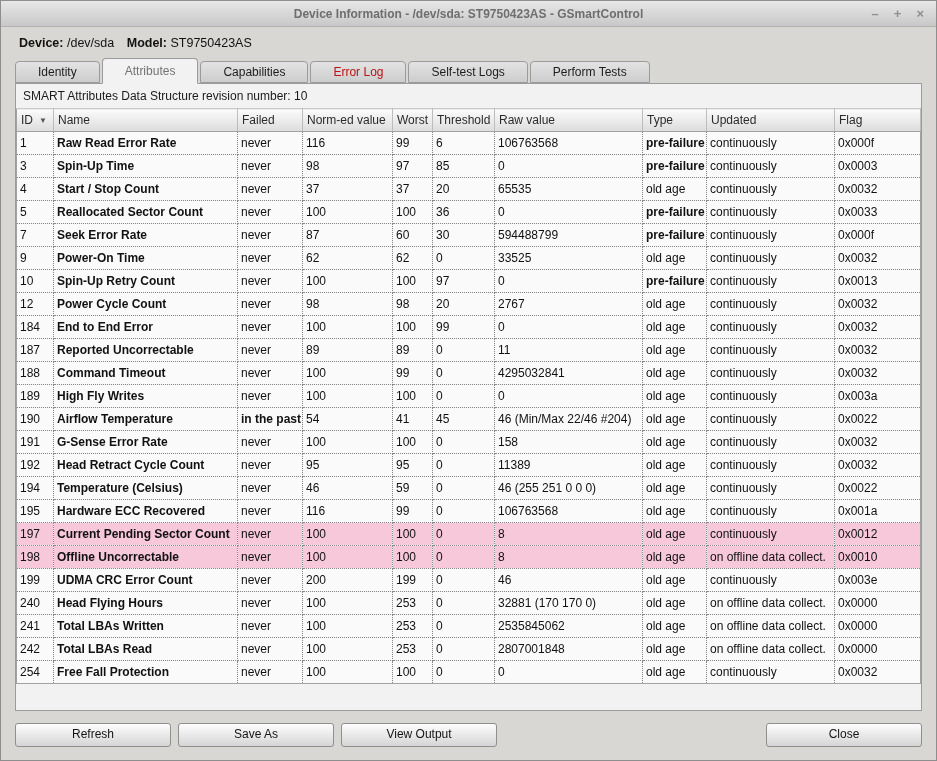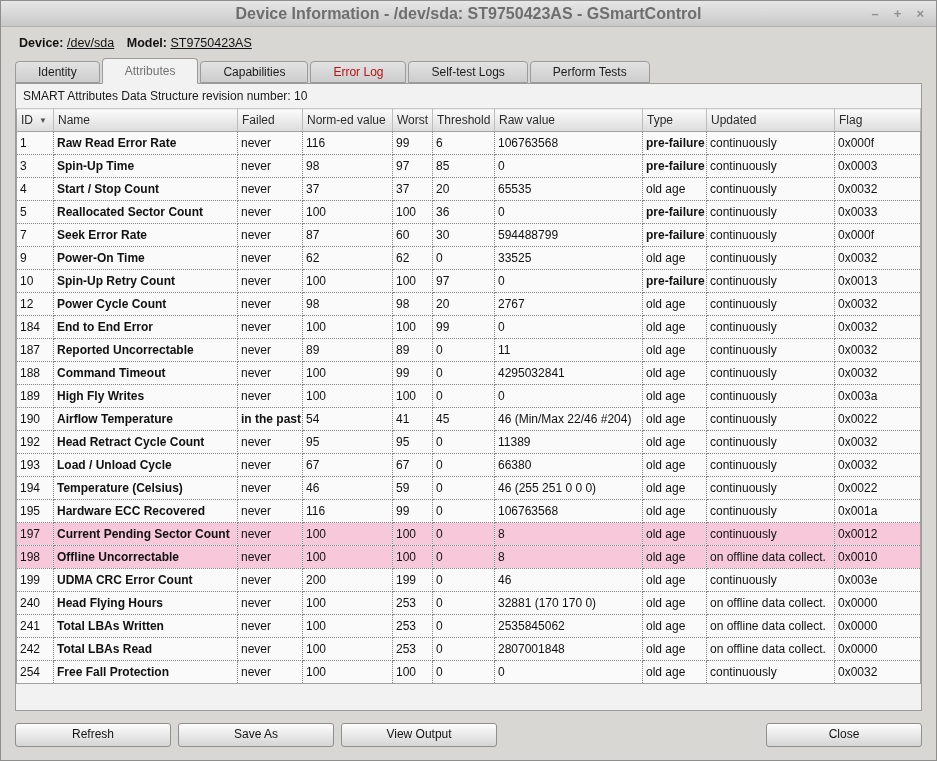--- a/index.html
+++ b/index.html
@@ -2,27 +2,27 @@
 <html style="--highlight-pink: #f7c7da; --active-tab-text: #8b1a1a; --error-log-tab-text: #bb1212; --titlebar-text: #6e6e6e;"><head>
 <meta charset="utf-8">
 <style>
   * { margin:0; padding:0; box-sizing:border-box; }
   html,body { width:937px; height:761px; }
   body { font-family:"Liberation Sans",sans-serif; background:#c9c9c9; }
 
   .window { width:937px; height:761px; background:#d8d7d3; border:1px solid #8e8e8e; display:flex; flex-direction:column; }
 
   .titlebar { flex:0 0 26px; height:26px; background:linear-gradient(#e7e7e7,#c8c8c8); border-bottom:1px solid #b2b2b2; display:flex; align-items:center; position:relative; }
-  .title { position:absolute; left:0; right:0; text-align:center; font-size:16px; font-weight:bold; color:var(--titlebar-text,#6e6e6e); }
+  .title { position:absolute; left:0; right:0; text-align:center; font-size:12px; font-weight:bold; color:var(--titlebar-text,#6e6e6e); }
   .win-controls { margin-left:auto; display:flex; gap:15px; padding-right:12px; z-index:1; color:#8f8f8f; font-size:13px; font-weight:bold; line-height:1; }
   .win-controls span { cursor:default; }
 
   .device-line { margin:9px 0 0 18px; font-size:12.5px; color:#121212; }
   .device-line b { font-weight:bold; }
-  .device-line .val { margin-right:9px;text-decoration:underline; }
+  .device-line .val { margin-right:9px; }
 
   .tab-bar { display:flex; align-items:flex-end; margin:7px 0 0 14px; height:26px; position:relative; z-index:2; }
   .tab { height:22px; line-height:21px; padding:0 22px; font-size:12px; color:#1c1c1c; background:linear-gradient(#e3e3e3,#cdcdcd); border:1px solid #9b9b9b; border-radius:4px 4px 0 0; margin-right:2px; cursor:pointer; white-space:nowrap; }
   .tab.active { height:26px; line-height:24px; background:#f2f2f2; border-bottom:1px solid #f2f2f2; margin-bottom:-1px; }
 
   .panel { margin:0 14px; border:1px solid #9b9b9b; background:#f2f2f2; height:628px; position:relative; z-index:1; overflow:hidden; }
   .revision { height:24px; line-height:24px; padding-left:7px; font-size:12px; color:#1a1a1a; }
 
   table.attrs { width:100%; border-collapse:collapse; table-layout:fixed; font-size:12px; color:#111; border:1px solid #a2a2a2; }
   table.attrs th { height:23px; font-weight:normal; text-align:left; padding:0 4px; background:linear-gradient(#fbfbfb,#dcdcdc); border-right:1px solid #bdbdbd; border-top:1px solid #c9c9c9; border-bottom:1px solid #a2a2a2; white-space:nowrap; overflow:hidden; color:#2b2b2b; }
@@ -245,39 +245,39 @@
             <td class="b">in the past</td>
             <td>54</td>
             <td>41</td>
             <td>45</td>
             <td>46 (Min/Max 22/46 #204)</td>
             <td>old age</td>
             <td>continuously</td>
             <td>0x0022</td>
           </tr>
           <tr>
+            <td>191</td>
+            <td class="b">G-Sense Error Rate</td>
+            <td>never</td>
+            <td>100</td>
+            <td>100</td>
+            <td>0</td>
+            <td>158</td>
+            <td>old age</td>
+            <td>continuously</td>
+            <td>0x0032</td>
+          </tr>
+          <tr>
             <td>192</td>
             <td class="b">Head Retract Cycle Count</td>
             <td>never</td>
             <td>95</td>
             <td>95</td>
             <td>0</td>
             <td>11389</td>
-            <td>old age</td>
-            <td>continuously</td>
-            <td>0x0032</td>
-          </tr>
-          <tr>
-            <td>193</td>
-            <td class="b">Load / Unload Cycle</td>
-            <td>never</td>
-            <td>67</td>
-            <td>67</td>
-            <td>0</td>
-            <td>66380</td>
             <td>old age</td>
             <td>continuously</td>
             <td>0x0032</td>
           </tr>
           <tr>
             <td>194</td>
             <td class="b">Temperature (Celsius)</td>
             <td>never</td>
             <td>46</td>
             <td>59</td>

